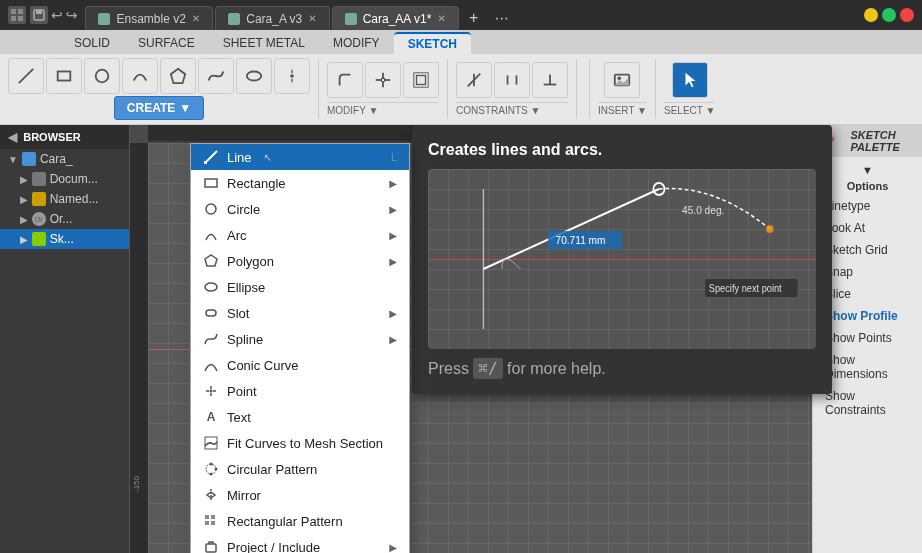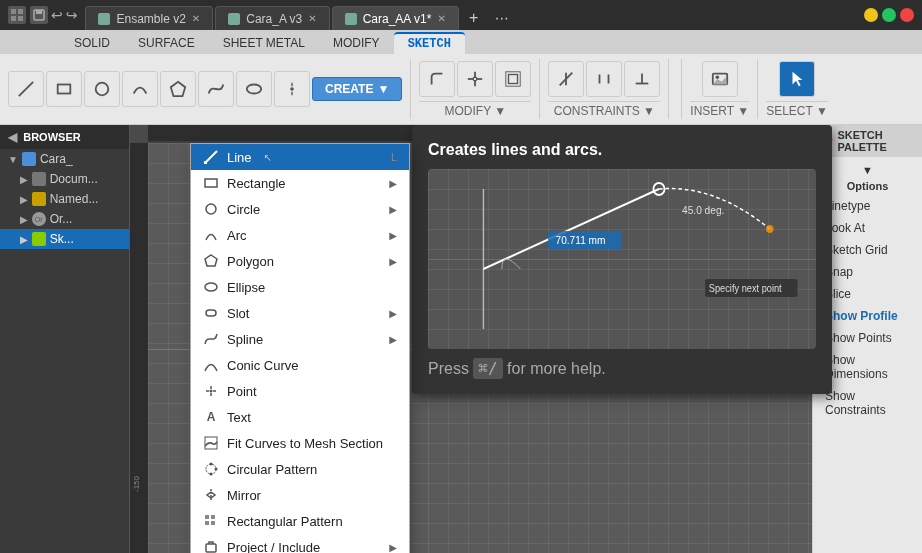--- a/index.html
+++ b/index.html
@@ -102,21 +102,20 @@
       height: 22px;
       display: flex;
       align-items: center;
       border-radius: 4px 4px 0 0;
     }
     .ribbon-tab.active {
       background: #e8e8e8;
       color: #0066cc;
       font-weight: bold;
       border-top: 2px solid #0066cc;
-      font-family: Liberation Mono, monospace;
     }
     .ribbon-tools {
       display: flex;
       align-items: center;
       height: 70px;
       padding: 4px 8px;
       gap: 4px;
       position: relative;
     }
     .tool-btn {
@@ -153,28 +152,27 @@
       background: #ccc;
       margin: 0 4px;
     }
     .section-group {
       display: flex;
       flex-direction: column;
       align-items: center;
       gap: 2px;
     }
     .section-group-label {
-      font-size: 12px;
+      font-size: 10px;
       color: #666;
       text-transform: uppercase;
       border-top: 1px solid #ccc;
       padding-top: 2px;
       margin-top: 2px;
       width: 100%;
-      text-align: center;
     }
 
     
     .main-area {
       display: flex;
       height: calc(553px - 30px - 94px);
       position: relative;
     }
 
     
@@ -341,21 +339,22 @@
       flex-direction: column;
     }
     .right-panel-header {
       background: #d0d0d0;
       font-size: 11px;
       font-weight: bold;
       color: #333;
       padding: 4px 8px;
       display: flex;
       align-items: center;
-      gap: 4px;
+      gap: 17px;
+      font-style: italic;
     }
     .palette-section {
       padding: 4px 0;
     }
     .palette-section-header {
       display: flex;
       align-items: center;
       gap: 4px;
       padding: 3px 8px;
       font-size: 11px;
@@ -441,21 +440,21 @@
 <div class="ribbon">
   <div class="ribbon-tabs">
     <div class="ribbon-tab">SOLID</div>
     <div class="ribbon-tab">SURFACE</div>
     <div class="ribbon-tab">SHEET METAL</div>
     <div class="ribbon-tab">MODIFY</div>
     <div class="ribbon-tab active">SKETCH</div>
   </div>
   <div class="ribbon-tools">
 
-    <div style="display:flex;flex-direction:row;align-items:center;gap:2px;">
+    <div style="display:flex;flex-direction:column;align-items:center;gap:2px;">
       <div style="display:flex;gap:2px;">
 
         <div class="tool-btn">
           <svg viewBox="0 0 20 20">
               <line x1="2" y1="18" x2="18" y2="2" stroke="#555" stroke-width="2"></line>
             </svg>
         </div>
         <div class="tool-btn">
           <svg viewBox="0 0 20 20">
               <rect x="3" y="5" width="14" height="10" fill="none" stroke="#555" stroke-width="2"></rect>

